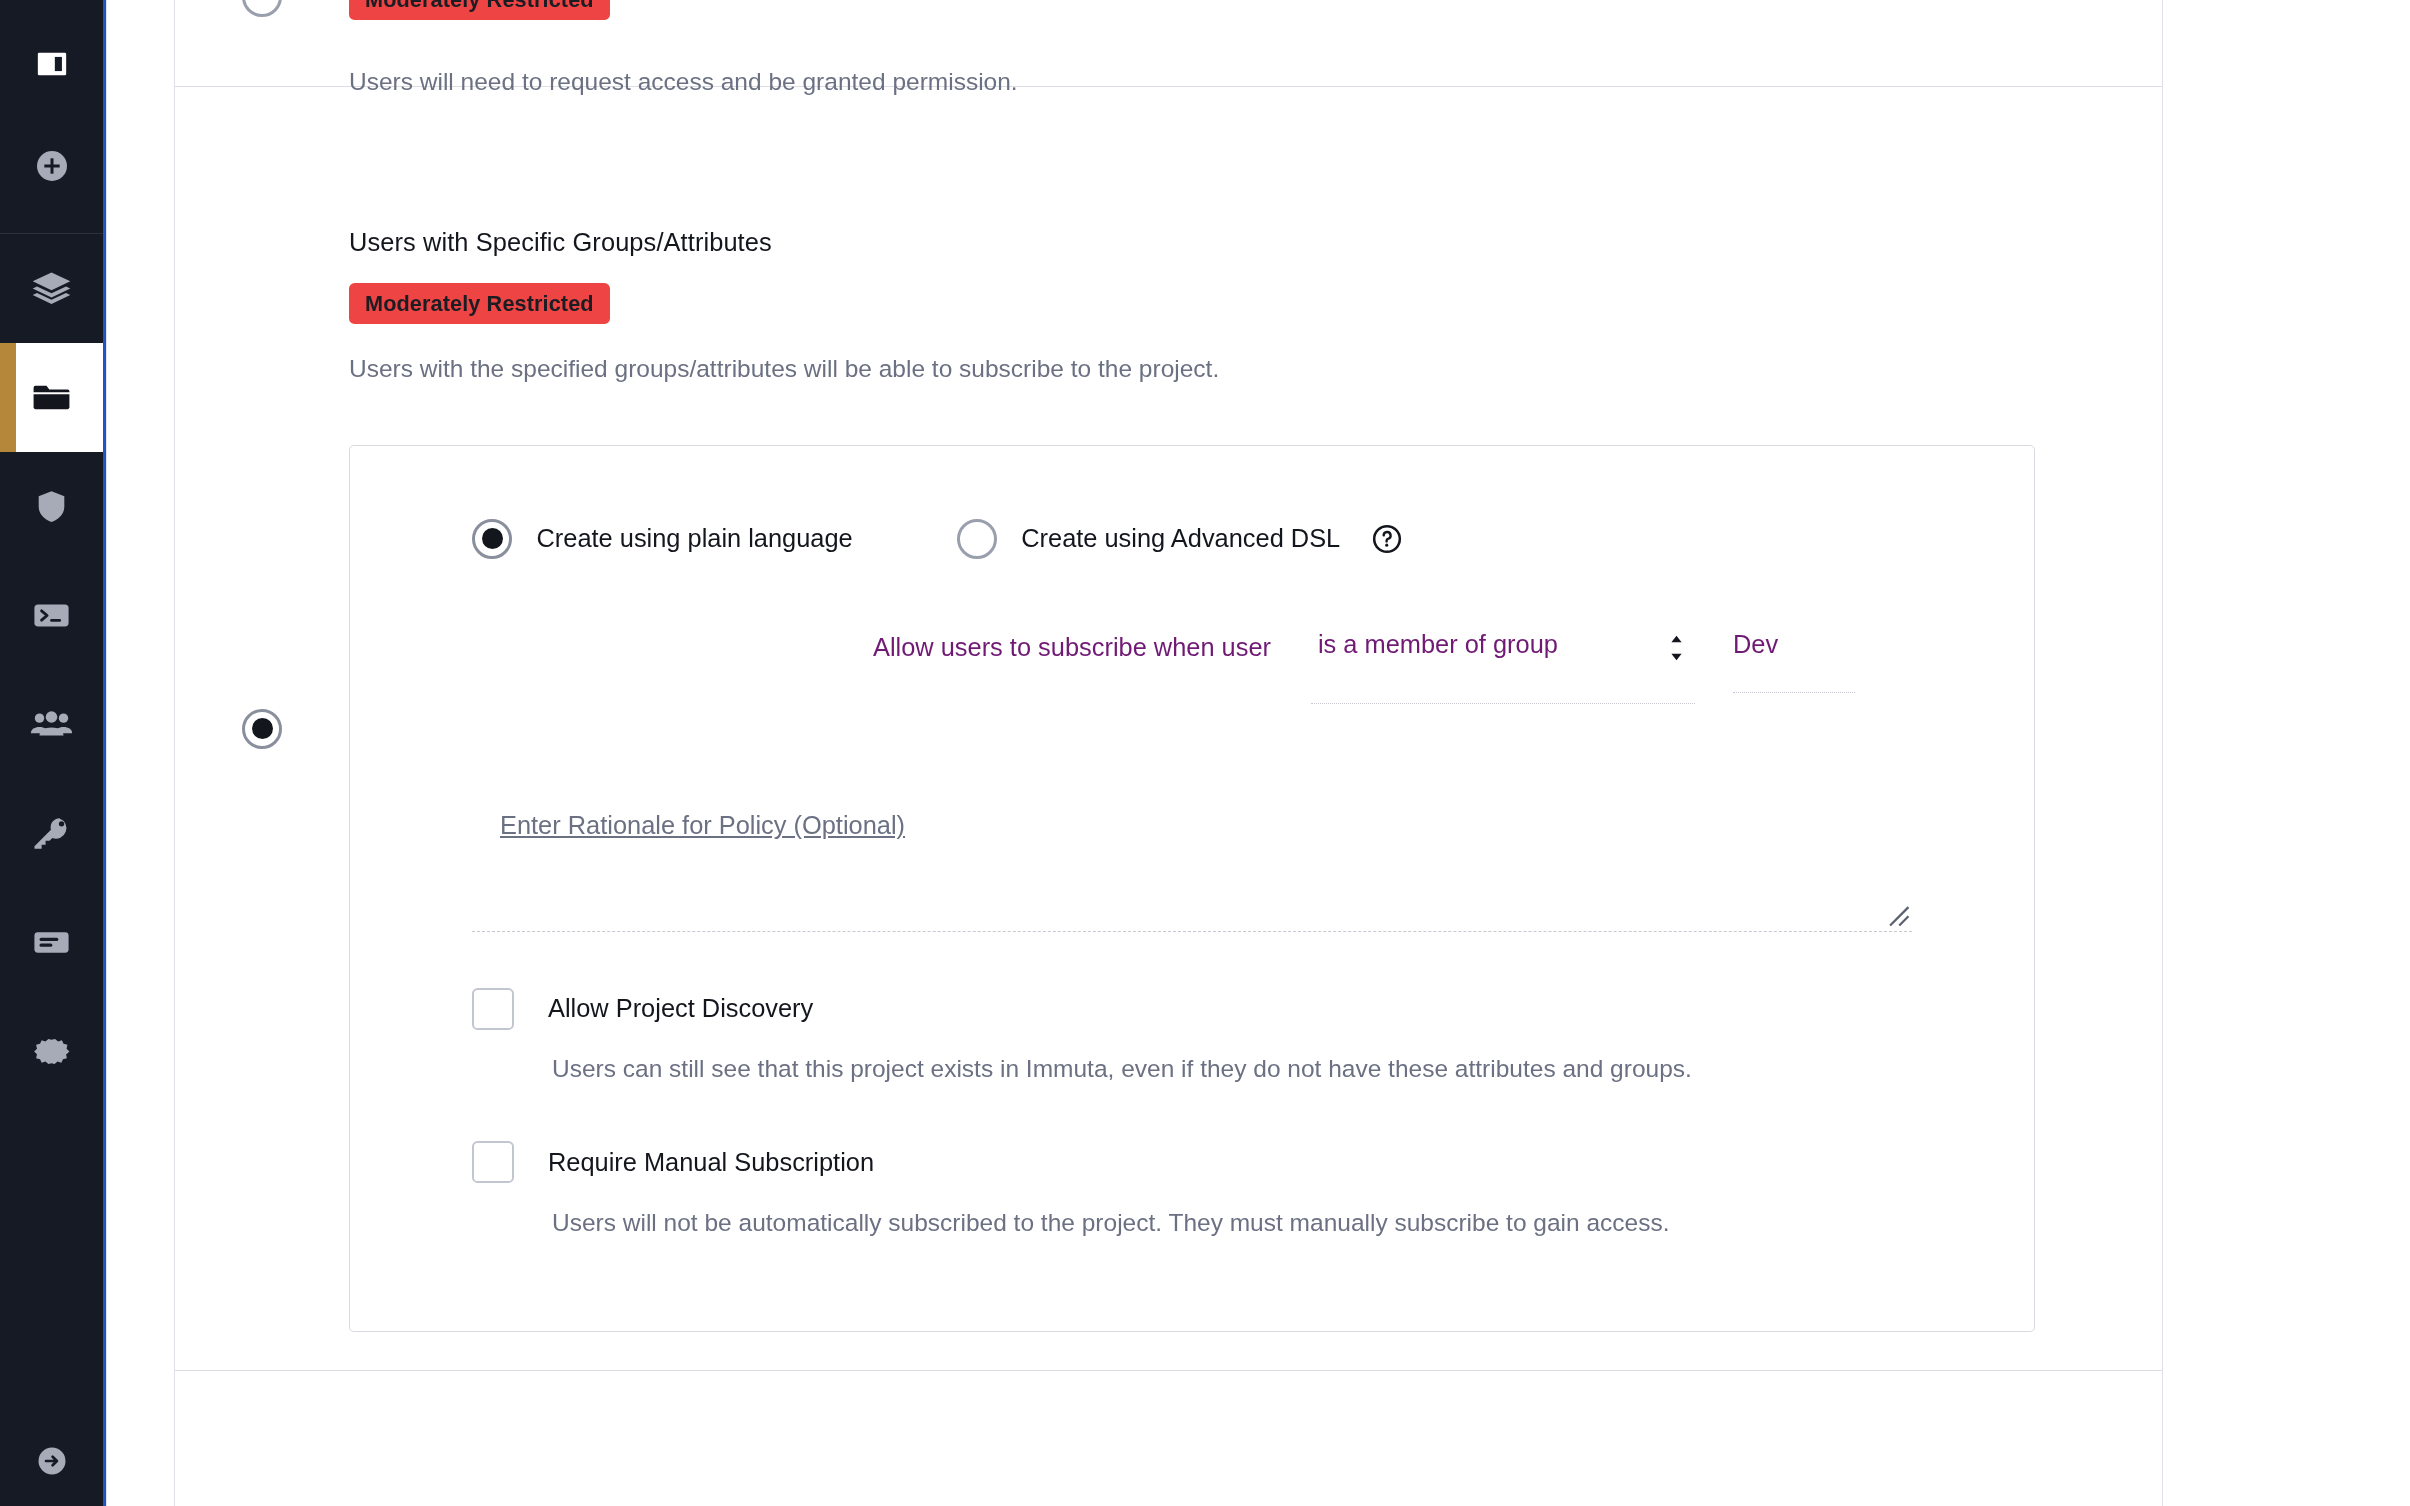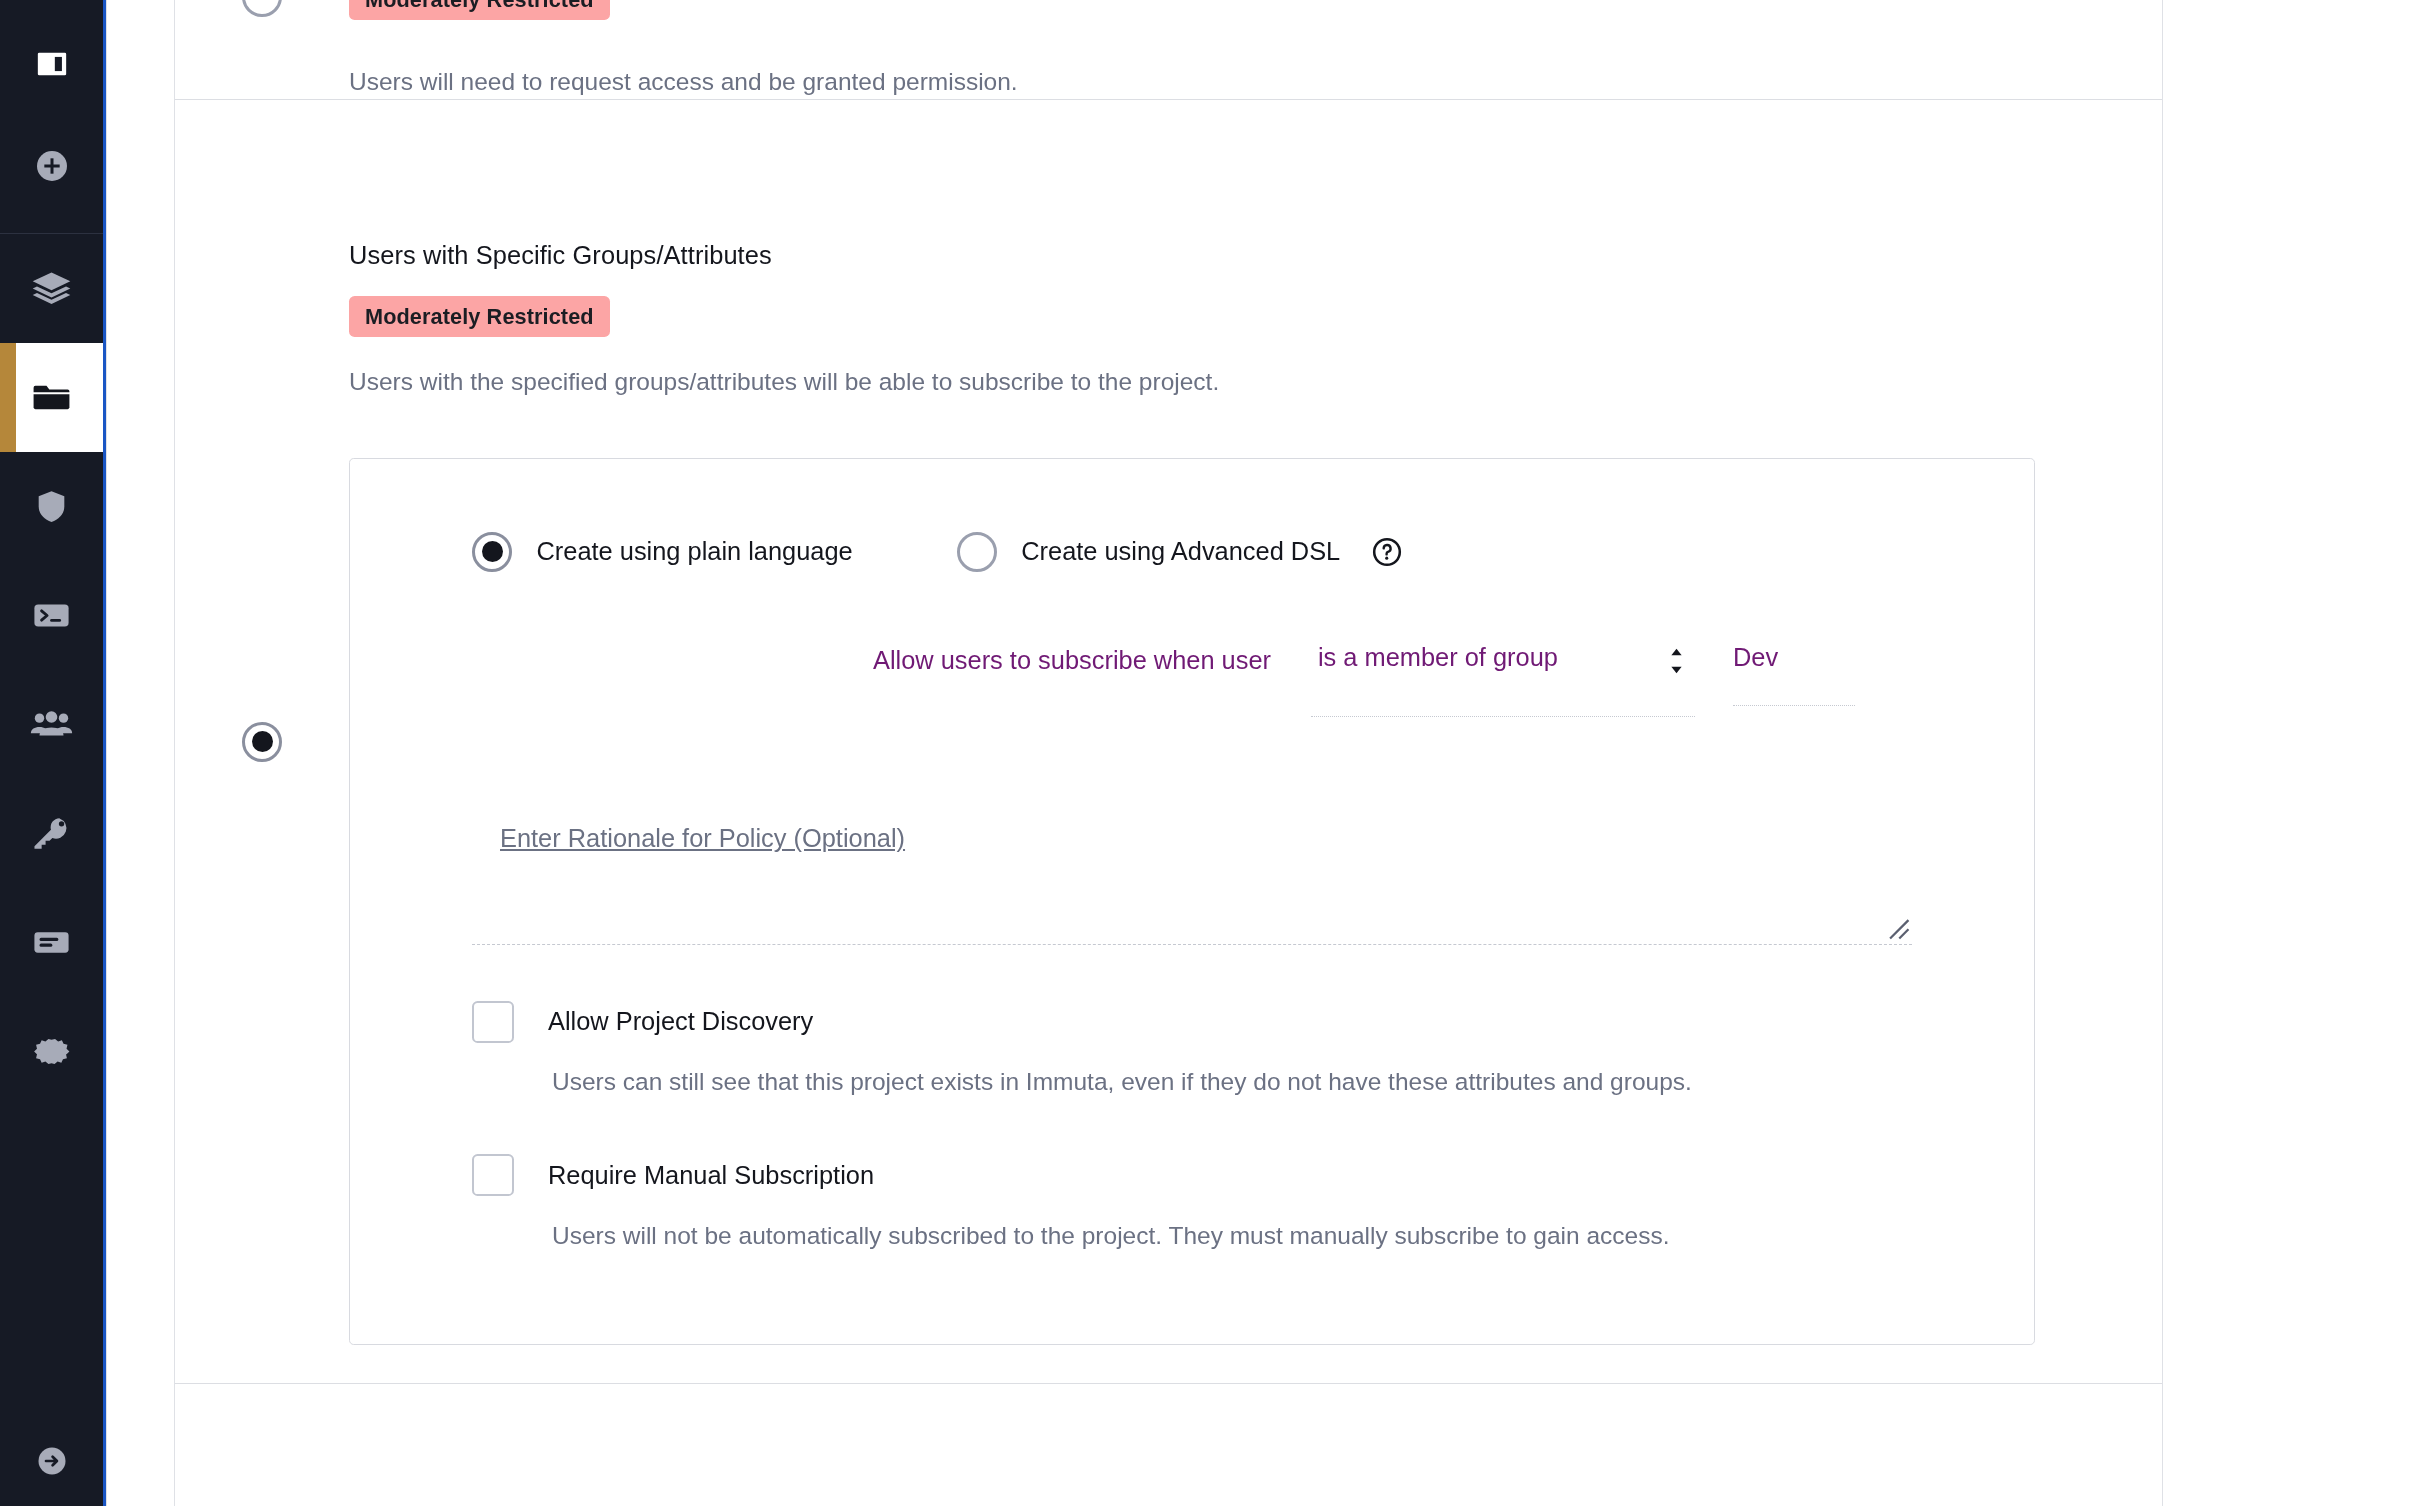--- a/index.html
+++ b/index.html
@@ -73,27 +73,27 @@
     display: flex; align-items: center; justify-content: center;
     flex: 0 0 40px;
   }
   .radio.checked { border-color: #8a8f9e; }
   .radio.checked::after {
     content: ""; width: 21px; height: 21px; border-radius: 50%;
     background: #14161d;
   }
 
   
-  .row-partial { height: 100px; }
+  .row-partial { height: 87px; }
   .row-partial .opt-radio-col { align-items: flex-start; padding-top: 0; }
   .row-partial .radio { margin-top: -23.5px; }
 
   .badge {
     display: inline-block;
-    background: #fca5a5; color: #1b1d23;
+    background: #ef4444; color: #1b1d23;
     font-size: 21.7px; font-weight: 600;
     padding: 8.5px 16px; border-radius: 5.6px;
     line-height: 1.1;
     letter-spacing: 0.1px;
   }
   .badge.clipped { position: relative; top: -21px; }
   .desc {
     color: #6b7183; font-size: 24.5px; line-height: 1.35;
     font-weight: 400;
   }

